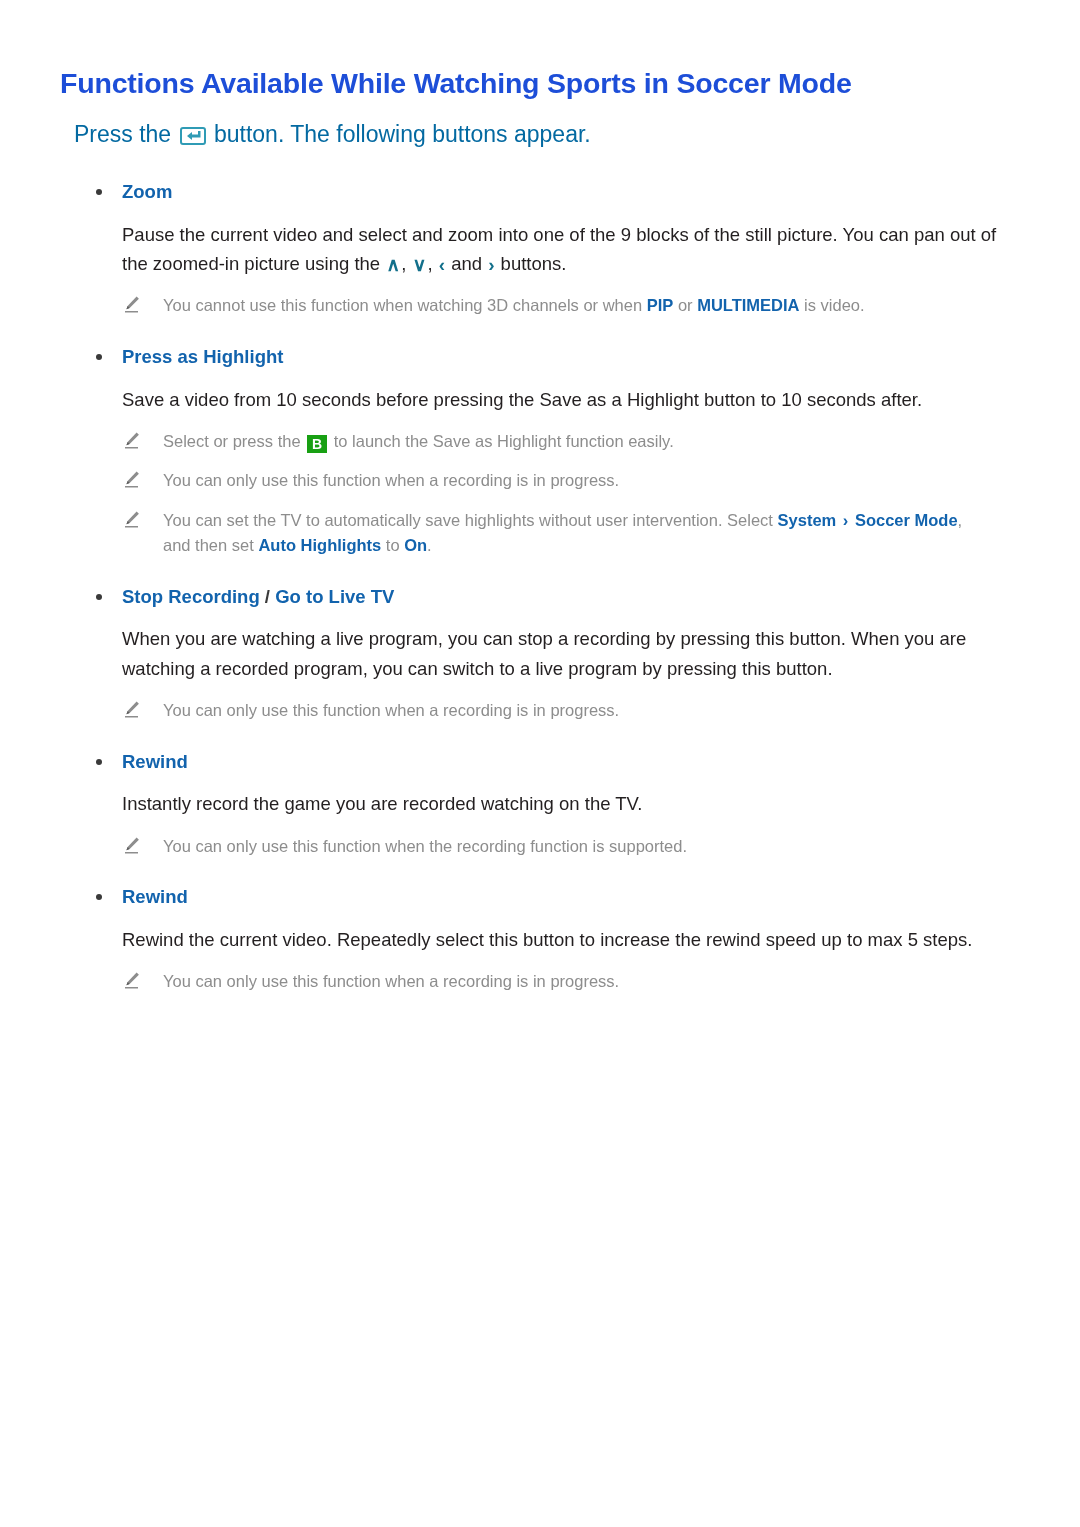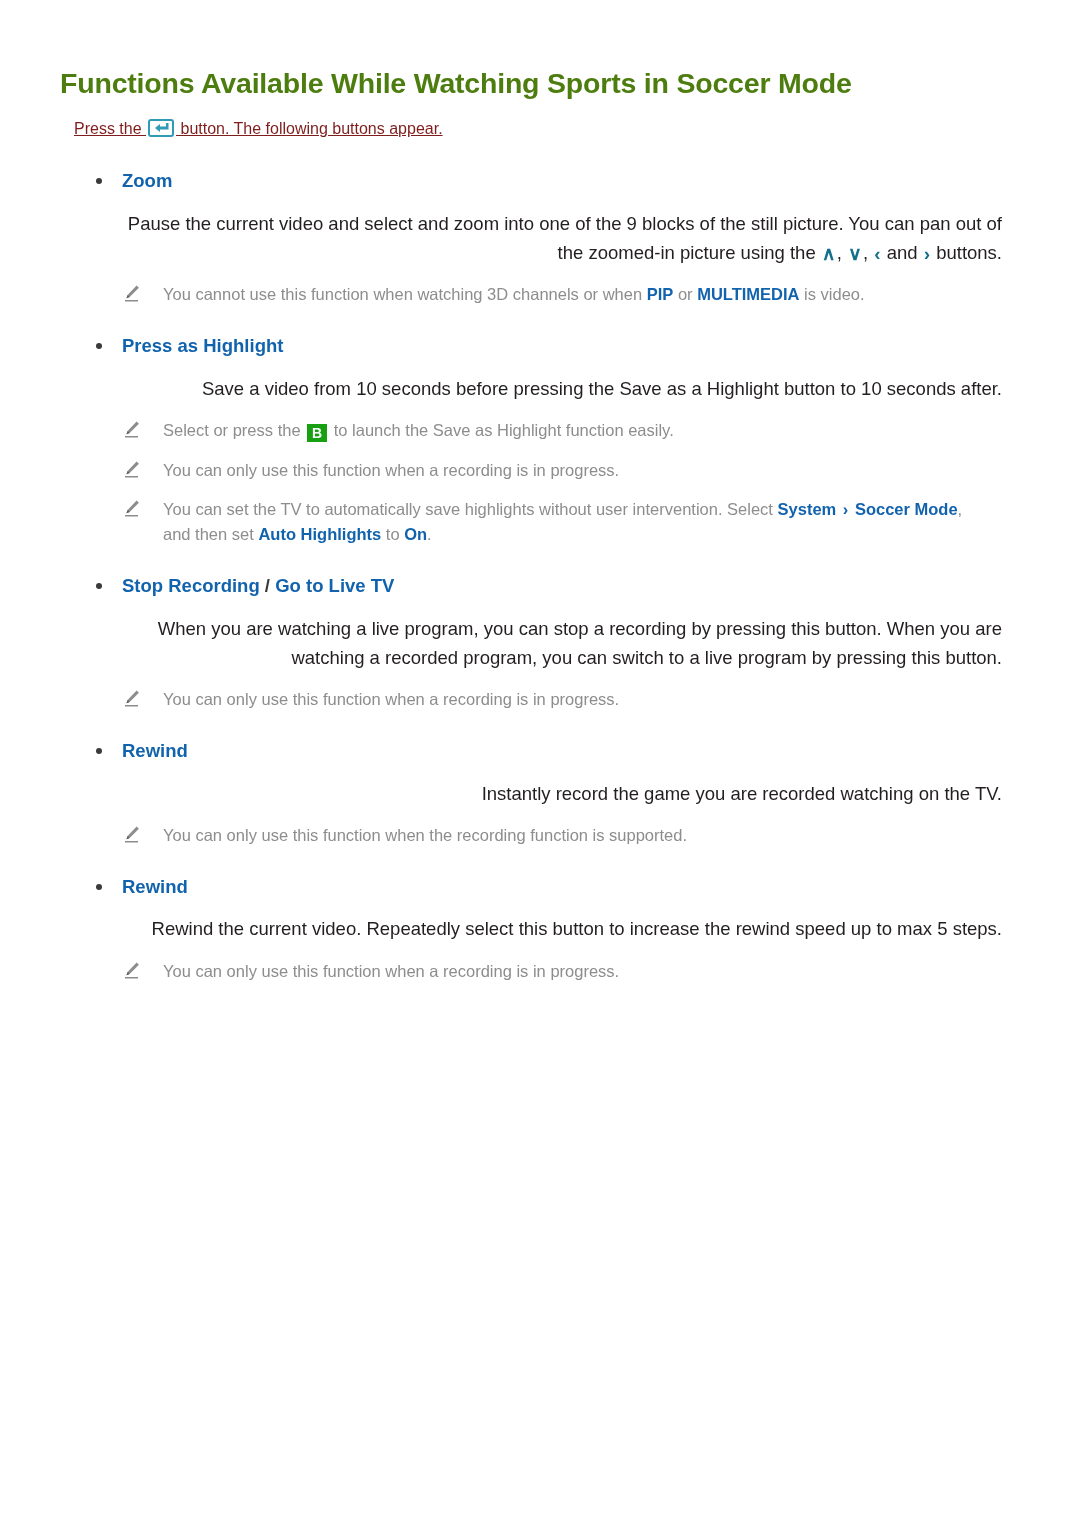--- a/index.html
+++ b/index.html
@@ -25,33 +25,32 @@
     background: #ffffff;
   }
 
   
   .doc-title {
     margin: 0;
     padding-top: 66px;
     font-size: 28.5px;
     font-weight: bold;
     letter-spacing: -0.2px;
-    color: #4d7c0f;
+    color: #1d4ed8;
     line-height: 1.2;
   }
 
   
   .intro {
     margin: 0;
     padding-top: 17px;
     padding-left: 14px;
-    font-size: 16px;
-    color: #7f1d1d;
+    font-size: 23px;
+    color: #0369a1;
     line-height: 1.55;
-    text-decoration: underline;
   }
 
   
   .section {
     padding-top: 12px;
   }
   .bullet-head {
     position: relative;
     padding-left: 62px;
     font-size: 18.5px;
@@ -77,21 +76,21 @@
 
   
   .body-text {
     margin: 0;
     padding-top: 14px;
     padding-left: 62px;
     padding-right: 18px;
     font-size: 18.5px;
     color: #231f20;
     line-height: 1.58;
-    text-align: right;
+    text-align: left;
   }
 
   
   .note {
     position: relative;
     margin: 0;
     padding-top: 15px;
     padding-left: 103px;
     padding-right: 40px;
     font-size: 16.5px;

